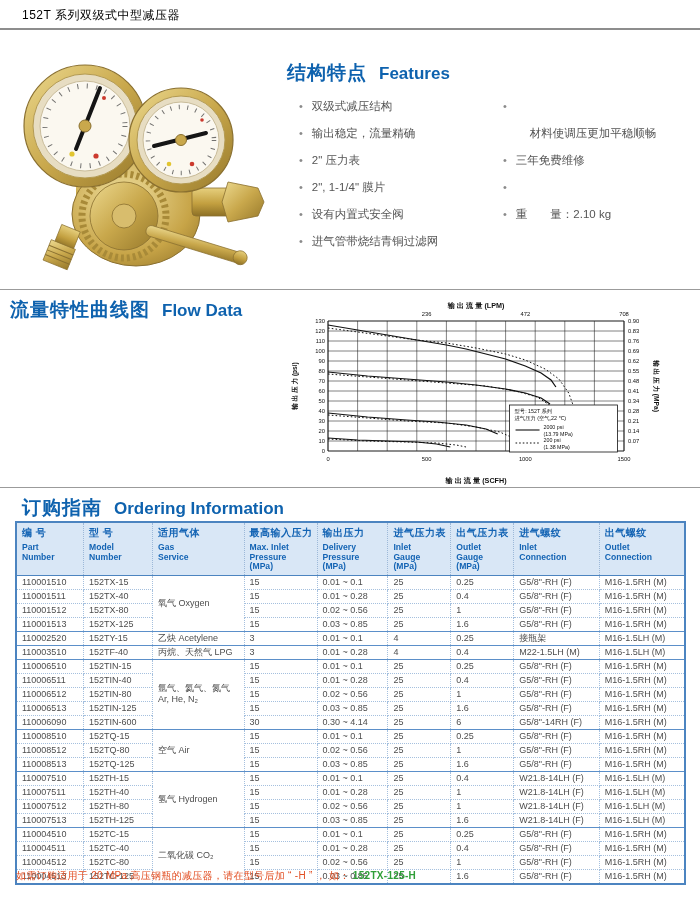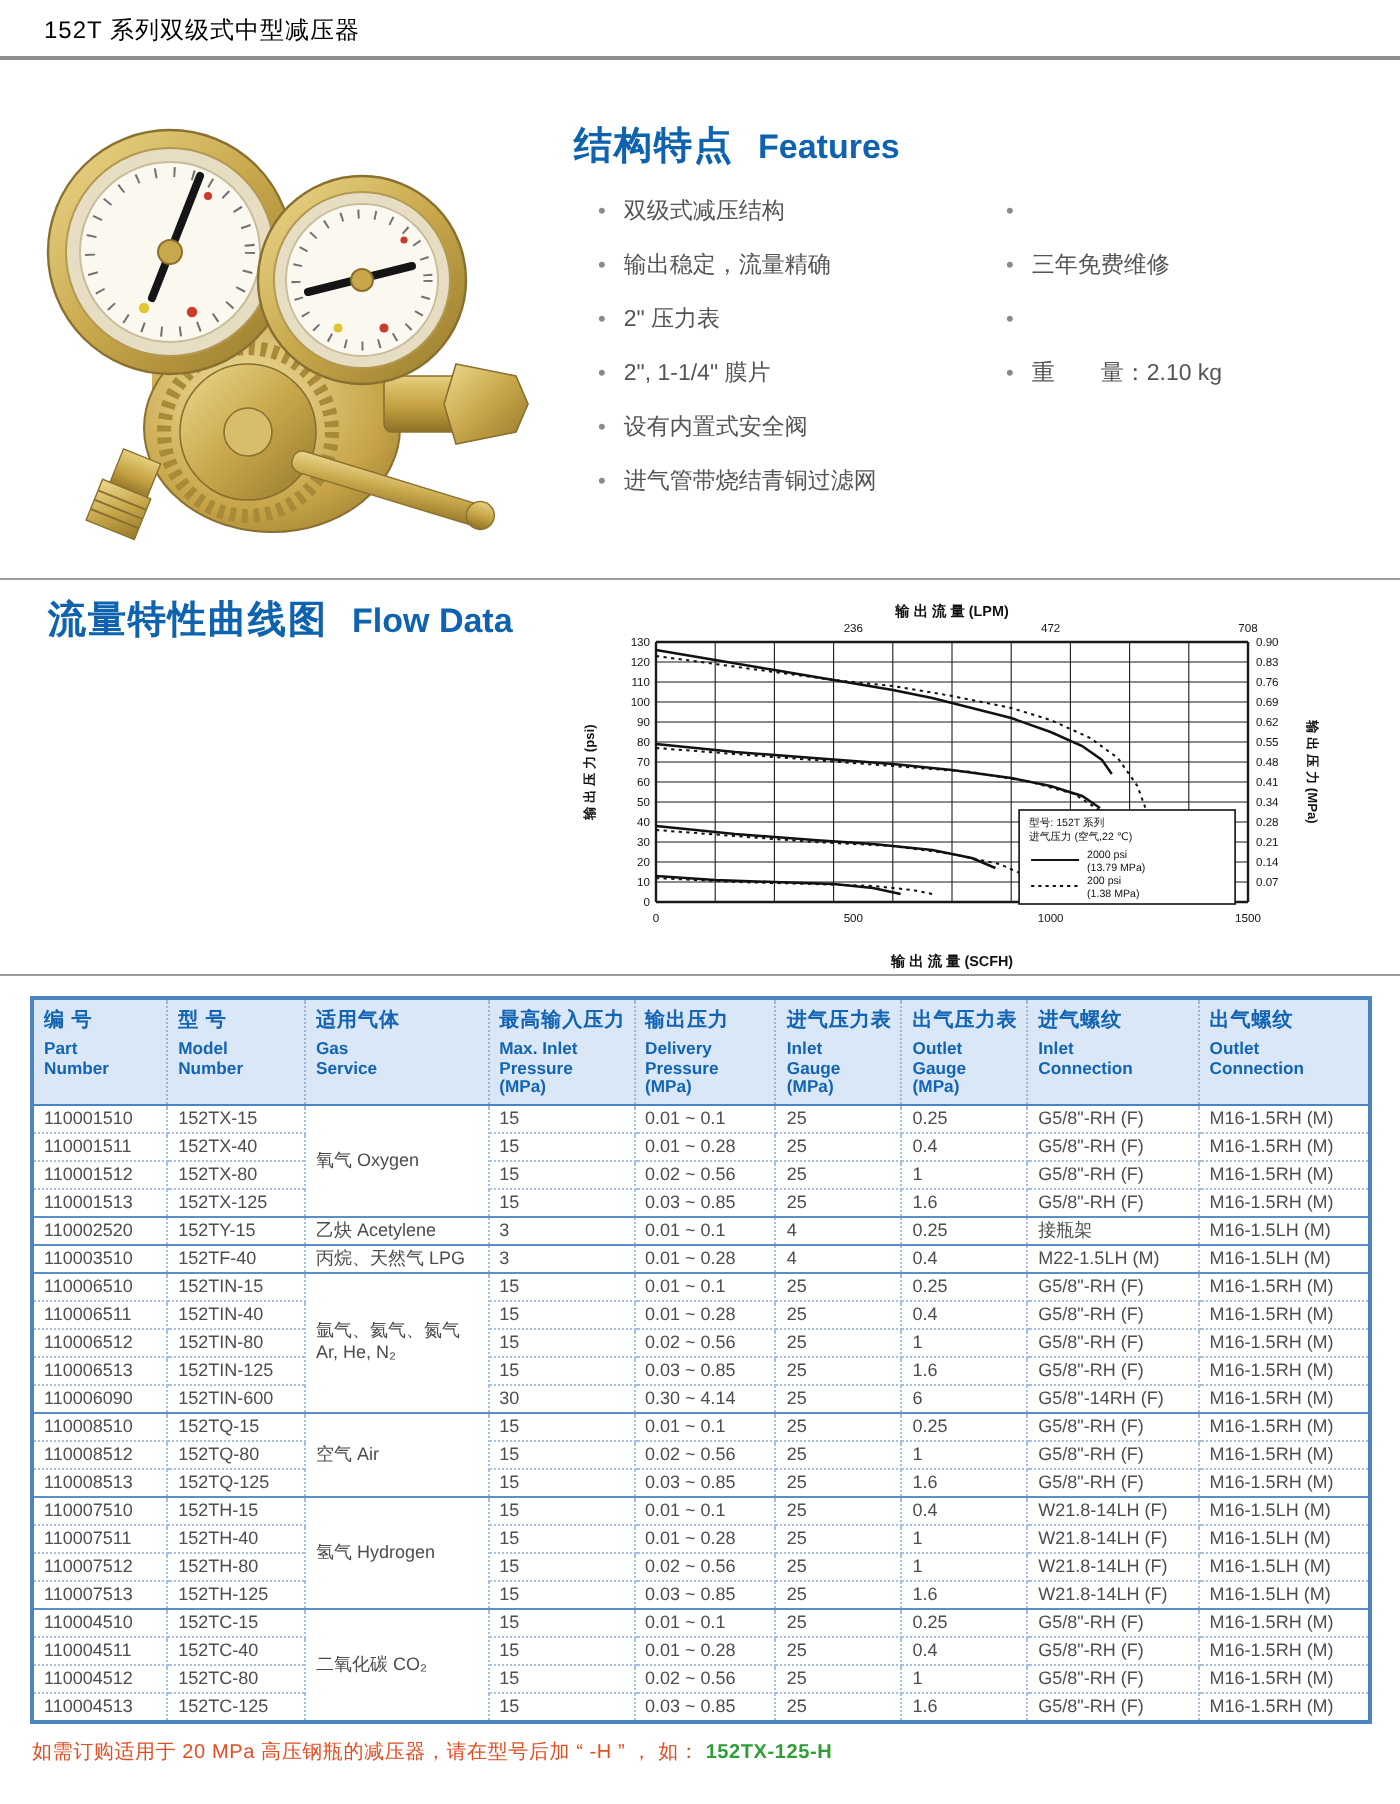--- a/index.html
+++ b/index.html
@@ -26,21 +26,21 @@
   .feat-item.cont{padding-left:14px;}
   .feat-item.cont .bullet{visibility:hidden;margin-right:9px;}
 
   
   #product{position:absolute;left:6px;top:36px;}
 
   
   #flow-chart{position:absolute;left:286px;top:299px;width:412px;height:188px;}
 
   
-  #order-wrap{position:absolute;left:15px;top:498px;width:601px;}
+  #order-wrap{position:absolute;left:15px;top:521px;width:601px;}
   table{border-collapse:collapse;width:671px;table-layout:fixed;}
   #order-table{border:2px solid #4c84c0;}
   th{
     background:#d9e7f6;color:#1464b4;text-align:left;vertical-align:top;
     padding:3px 3px 3px 5px;border-left:1px dotted #9cb8d8;border-bottom:1px solid #4c84c0;
   }
   th .th-zh{font-size:10px;font-weight:bold;margin-bottom:3px;letter-spacing:.5px;}
   th .th-en{font-size:8.6px;font-weight:bold;white-space:pre-line;line-height:9.5px;}
   td{
     font-size:9px;color:#4d4d4d;padding:1px 3px 1px 5px;line-height:10.5px;height:11px;
@@ -155,35 +155,39 @@
     </div>
     <div class="feat-item">
       <span class="bullet">•</span>
       <span>进气管带烧结青铜过滤网</span>
     </div>
   </div>
 <div class="feat-col" id="feat-right">
     <div class="feat-item">
       <span class="bullet">•</span>
     </div>
+    <div class="feat-item cont">
+      <span class="bullet">•</span>
+      <span>材料使调压更加平稳顺畅</span>
+    </div>
     <div class="feat-item">
       <span class="bullet">•</span>
       <span>三年免费维修</span>
     </div>
     <div class="feat-item">
       <span class="bullet">•</span>
     </div>
     <div class="feat-item">
       <span class="bullet">•</span>
       <span>重　　量：2.10 kg</span>
     </div>
   </div>
 
 <div class="rule" id="rule-flow"></div>
-<div class="section-head" style="left:24px;top:297px;text-align:right;">
+<div class="section-head" style="left:10px;top:297px;text-align:right;">
   <span class="head-zh">流量特性曲线图</span><span class="head-en">Flow Data</span>
 </div>
 <div id="flow-chart"><svg width="412" height="188" viewBox="0 0 412 188">
       <line x1="42" y1="22" x2="42" y2="152" stroke="#1a1a1a" stroke-width="1.2"></line>
       <line x1="71.6" y1="22" x2="71.6" y2="152" stroke="#1a1a1a" stroke-width="0.55"></line>
       <line x1="101.2" y1="22" x2="101.2" y2="152" stroke="#1a1a1a" stroke-width="0.55"></line>
       <line x1="130.8" y1="22" x2="130.8" y2="152" stroke="#1a1a1a" stroke-width="0.55"></line>
       <line x1="160.4" y1="22" x2="160.4" y2="152" stroke="#1a1a1a" stroke-width="0.55"></line>
       <line x1="190" y1="22" x2="190" y2="152" stroke="#1a1a1a" stroke-width="0.55"></line>
       <line x1="219.6" y1="22" x2="219.6" y2="152" stroke="#1a1a1a" stroke-width="0.55"></line>

